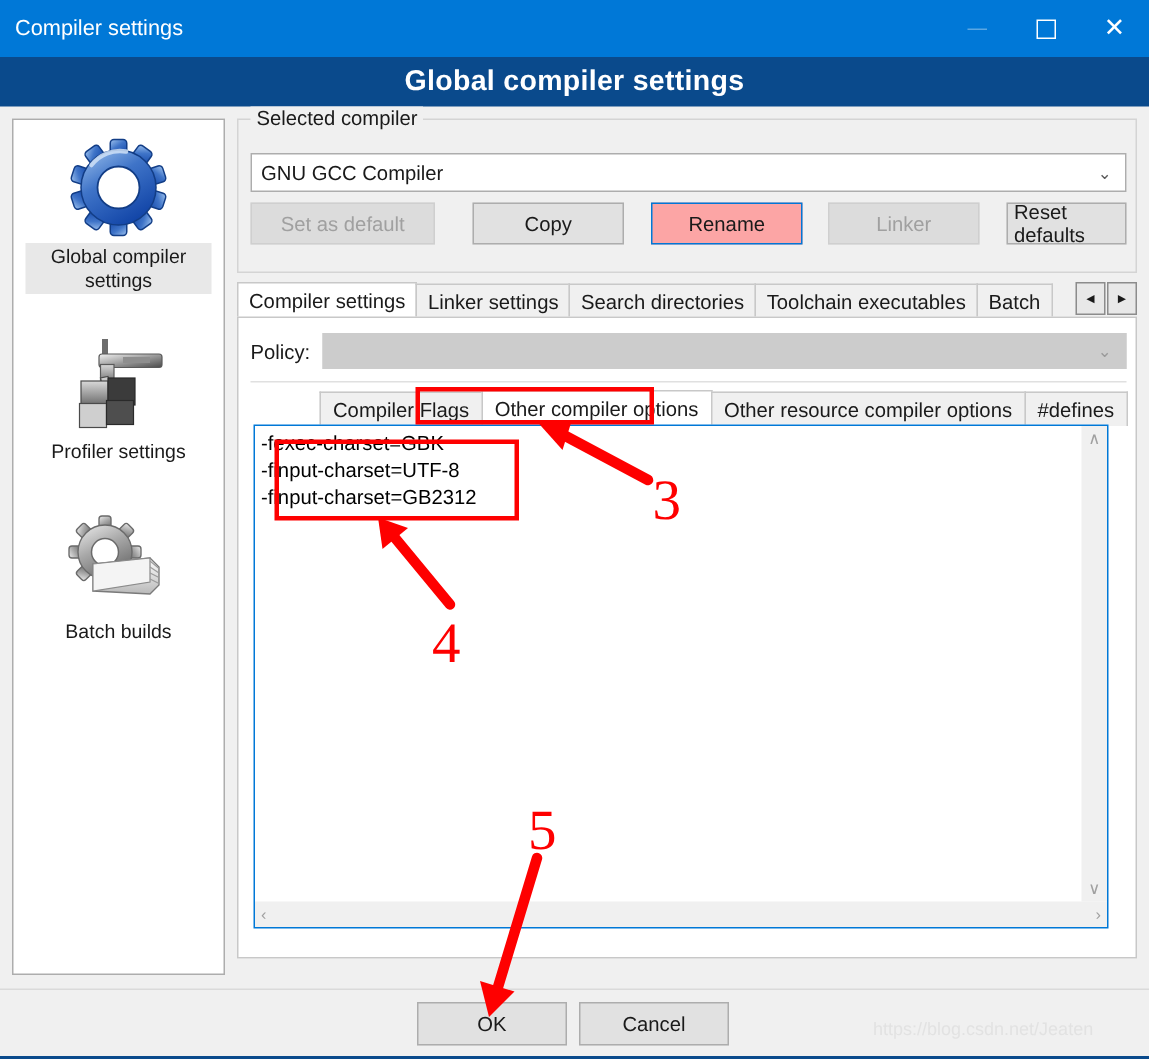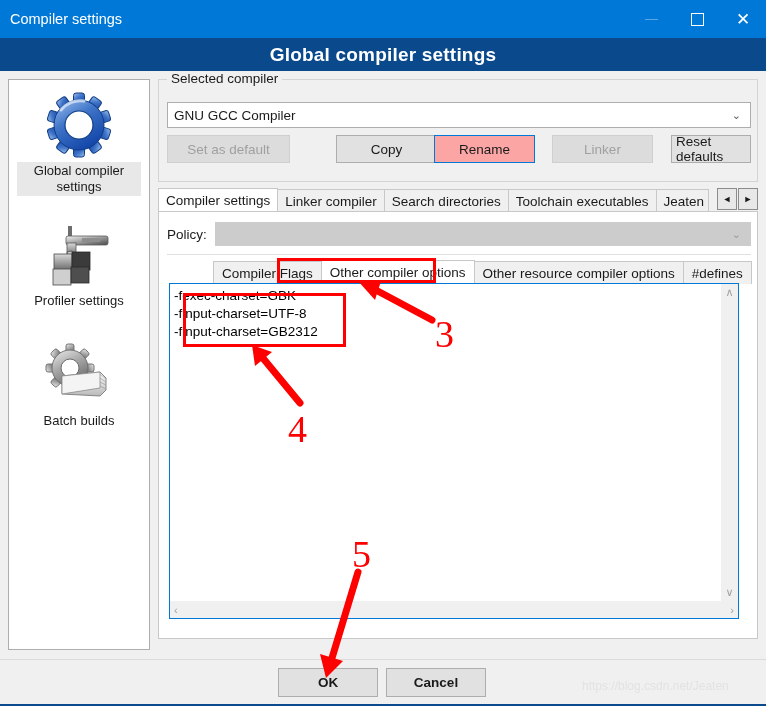--- a/index.html
+++ b/index.html
@@ -90,21 +90,21 @@
   .btn {
     position: absolute; top: 0; height: 28px;
     border: 1px solid #adadad; background: #e1e1e1;
     font-size: 13.5px; color: #1a1a1a;
     display: flex; align-items: center; justify-content: center;
     padding: 4px;
   }
   .btn.disabled { color: #a0a0a0; background: #dcdcdc; border-color: #cfcfcf; }
   .btn.focus { background: #fca5a5; border: 1px solid #0078d7; }
   #btn-setdefault { left: 0; width: 123px; }
-  #btn-copy { left: 148px; width: 101px; margin-left: 21px; }
+  #btn-copy { left: 148px; width: 101px; }
   #btn-rename { left: 267px; width: 101px; }
   #btn-delete { left: 385px; width: 101px; }
   #btn-reset { left: 504px; width: 80px; }
 
   
   .tabstrip {
     position: absolute; left: 0; top: 109px; width: 600px; height: 24px;
     display: flex; align-items: flex-end;
   }
   .tab {
@@ -189,21 +189,21 @@
     background: #dadada;
   }
   .bottombar {
     position: absolute; left: 0; top: 660px; width: 766px; height: 46px;
     background: #f0f0f0;
   }
   .dlgbtn {
     position: absolute; top: 8px; height: 29px;
     border: 1px solid #adadad; background: #e1e1e1;
     font-size: 13.5px; color: #1a1a1a;
-    display: flex; align-items: center; justify-content: center; font-weight: bold;
+    display: flex; align-items: center; justify-content: center;
   }
   #btn-ok { left: 278px; width: 100px; }
   #btn-cancel { left: 386px; width: 100px; }
   .watermark {
     position: absolute; left: 582px; top: 679px;
     font-size: 12px; color: #e2e2e2; white-space: nowrap;
   }
   .footline {
     position: absolute; left: 0; top: 704px; width: 766px; height: 2px;
     background: #0a4a8c;
@@ -403,24 +403,24 @@
         <div class="btn disabled" id="btn-setdefault">Set as default</div>
         <div class="btn" id="btn-copy">Copy</div>
         <div class="btn focus" id="btn-rename">Rename</div>
         <div class="btn disabled" id="btn-delete">Linker</div>
         <div class="btn" id="btn-reset">Reset defaults</div>
       </div>
     </div>
 
     <div class="tabstrip">
       <div class="tab active">Compiler settings</div>
-      <div class="tab">Linker compiler</div>
+      <div class="tab">Linker settings</div>
       <div class="tab">Search directories</div>
       <div class="tab">Toolchain executables</div>
-      <div class="tab clipped" style="max-width:53px">Jeaten</div>
+      <div class="tab clipped" style="max-width:53px">Batch</div>
       <div class="tabscroll">
         <div class="tsbtn">◄</div>
         <div class="tsbtn">►</div>
       </div>
     </div>
 
     <div class="tabpage">
 
       <div class="policy-row">
         <div class="policy-label">Policy:</div>

